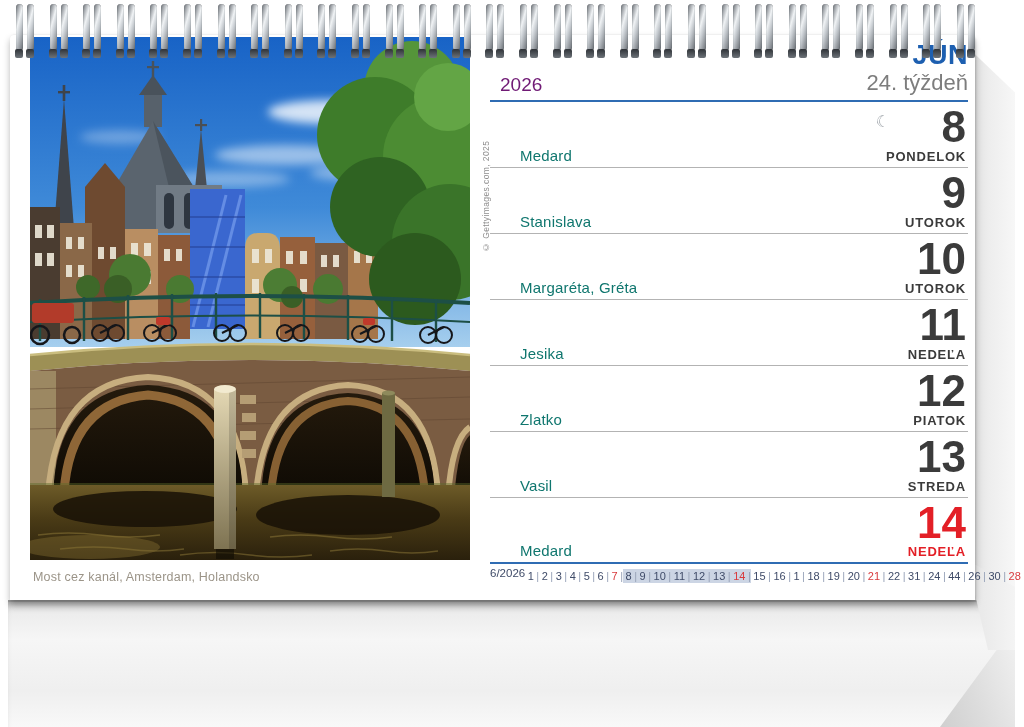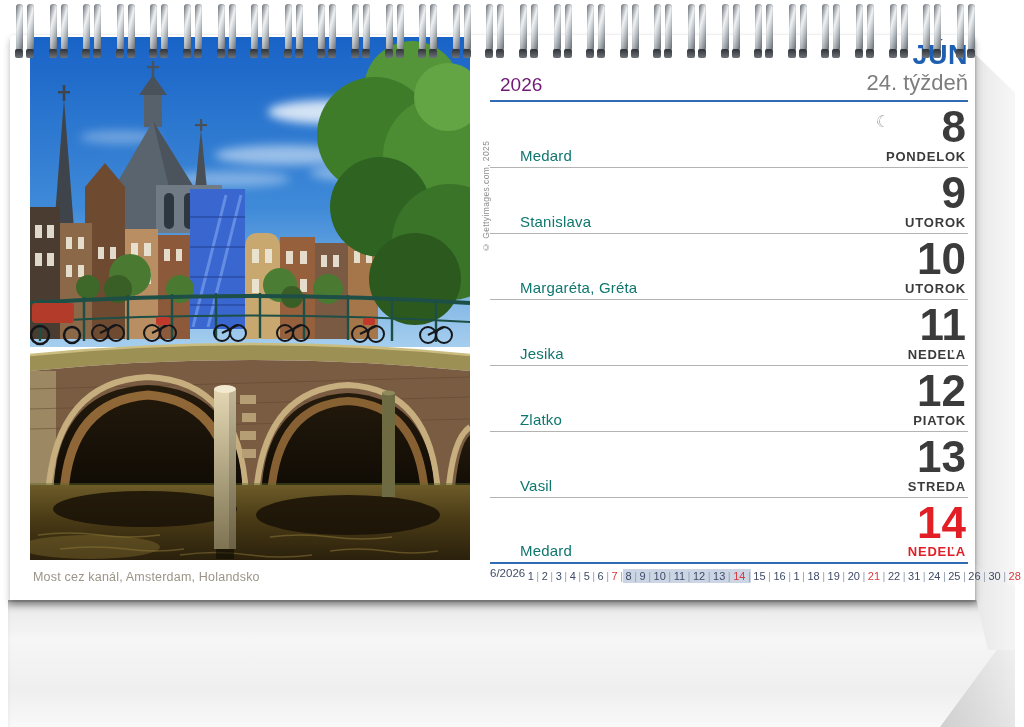--- a/index.html
+++ b/index.html
@@ -442,21 +442,21 @@
           </span>
           <span class="mcell">
             <span class="mnum">31</span>
             <span class="msep">|</span>
           </span>
           <span class="mcell">
             <span class="mnum">24</span>
             <span class="msep">|</span>
           </span>
           <span class="mcell">
-            <span class="mnum">25</span>
+            <span class="mnum">44</span>
             <span class="msep">|</span>
           </span>
           <span class="mcell">
             <span class="mnum">26</span>
             <span class="msep">|</span>
           </span>
           <span class="mcell">
             <span class="mnum">30</span>
             <span class="msep">|</span>
           </span>

